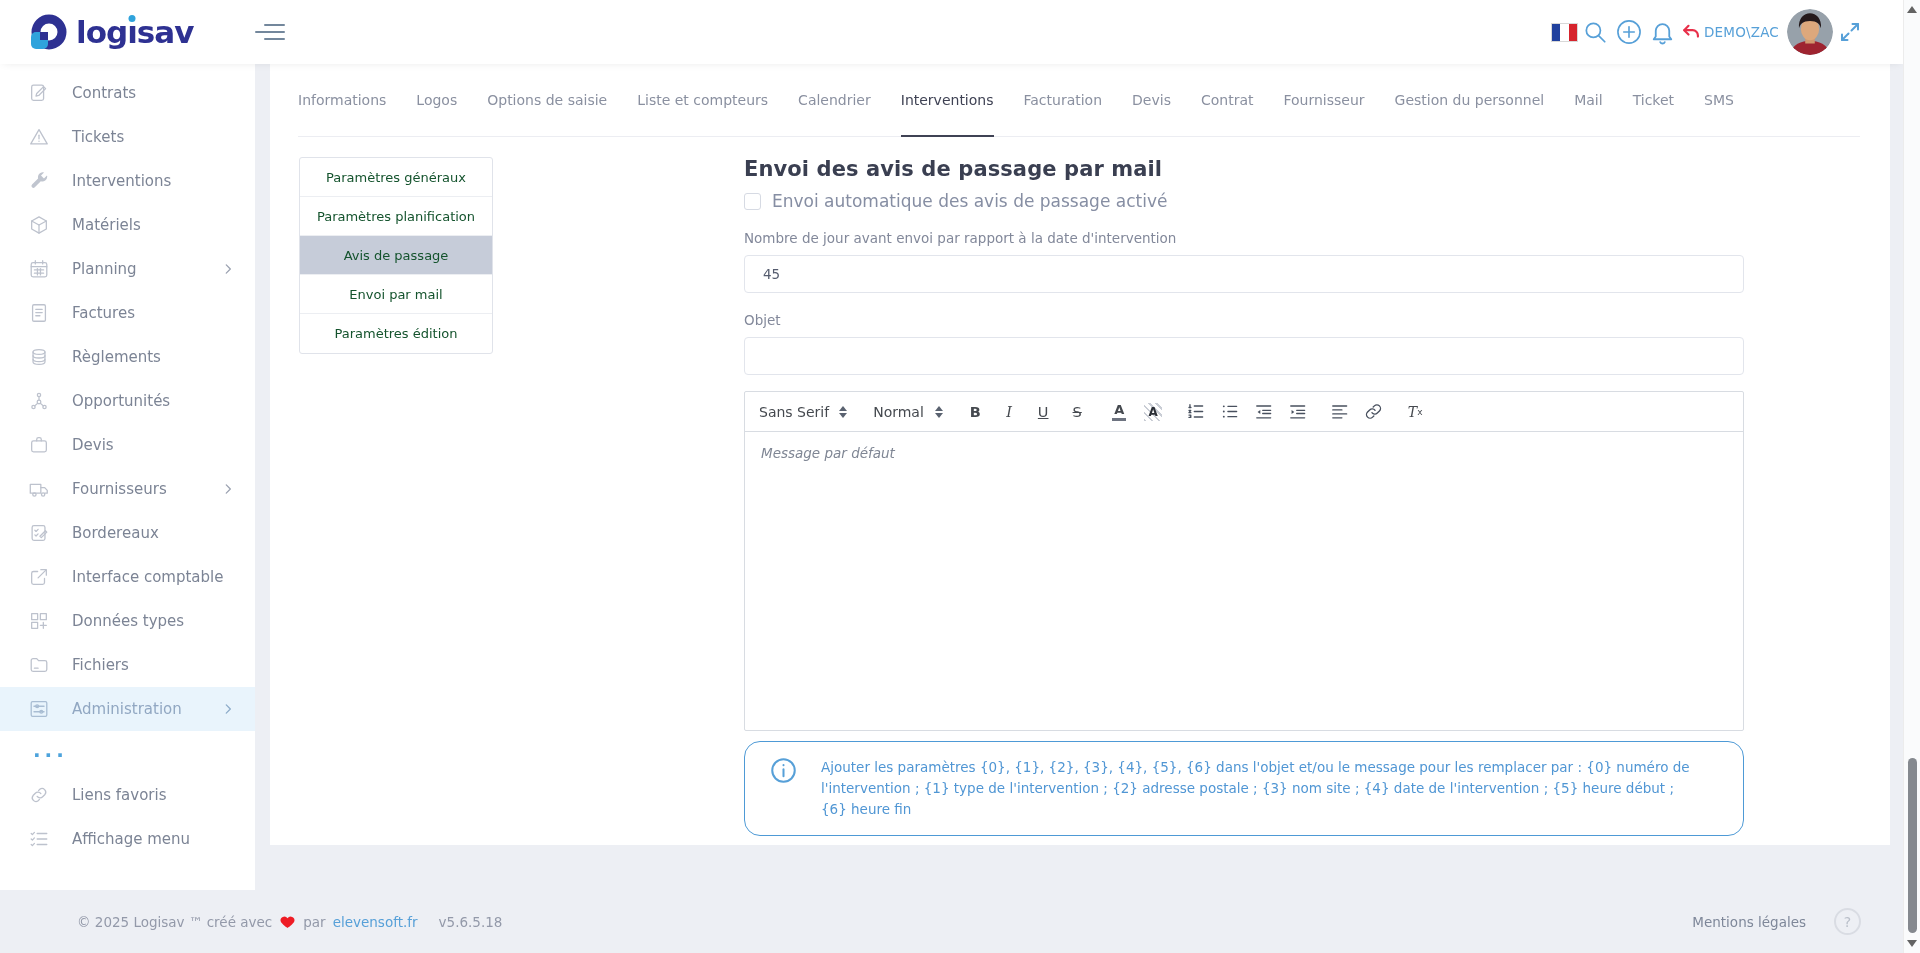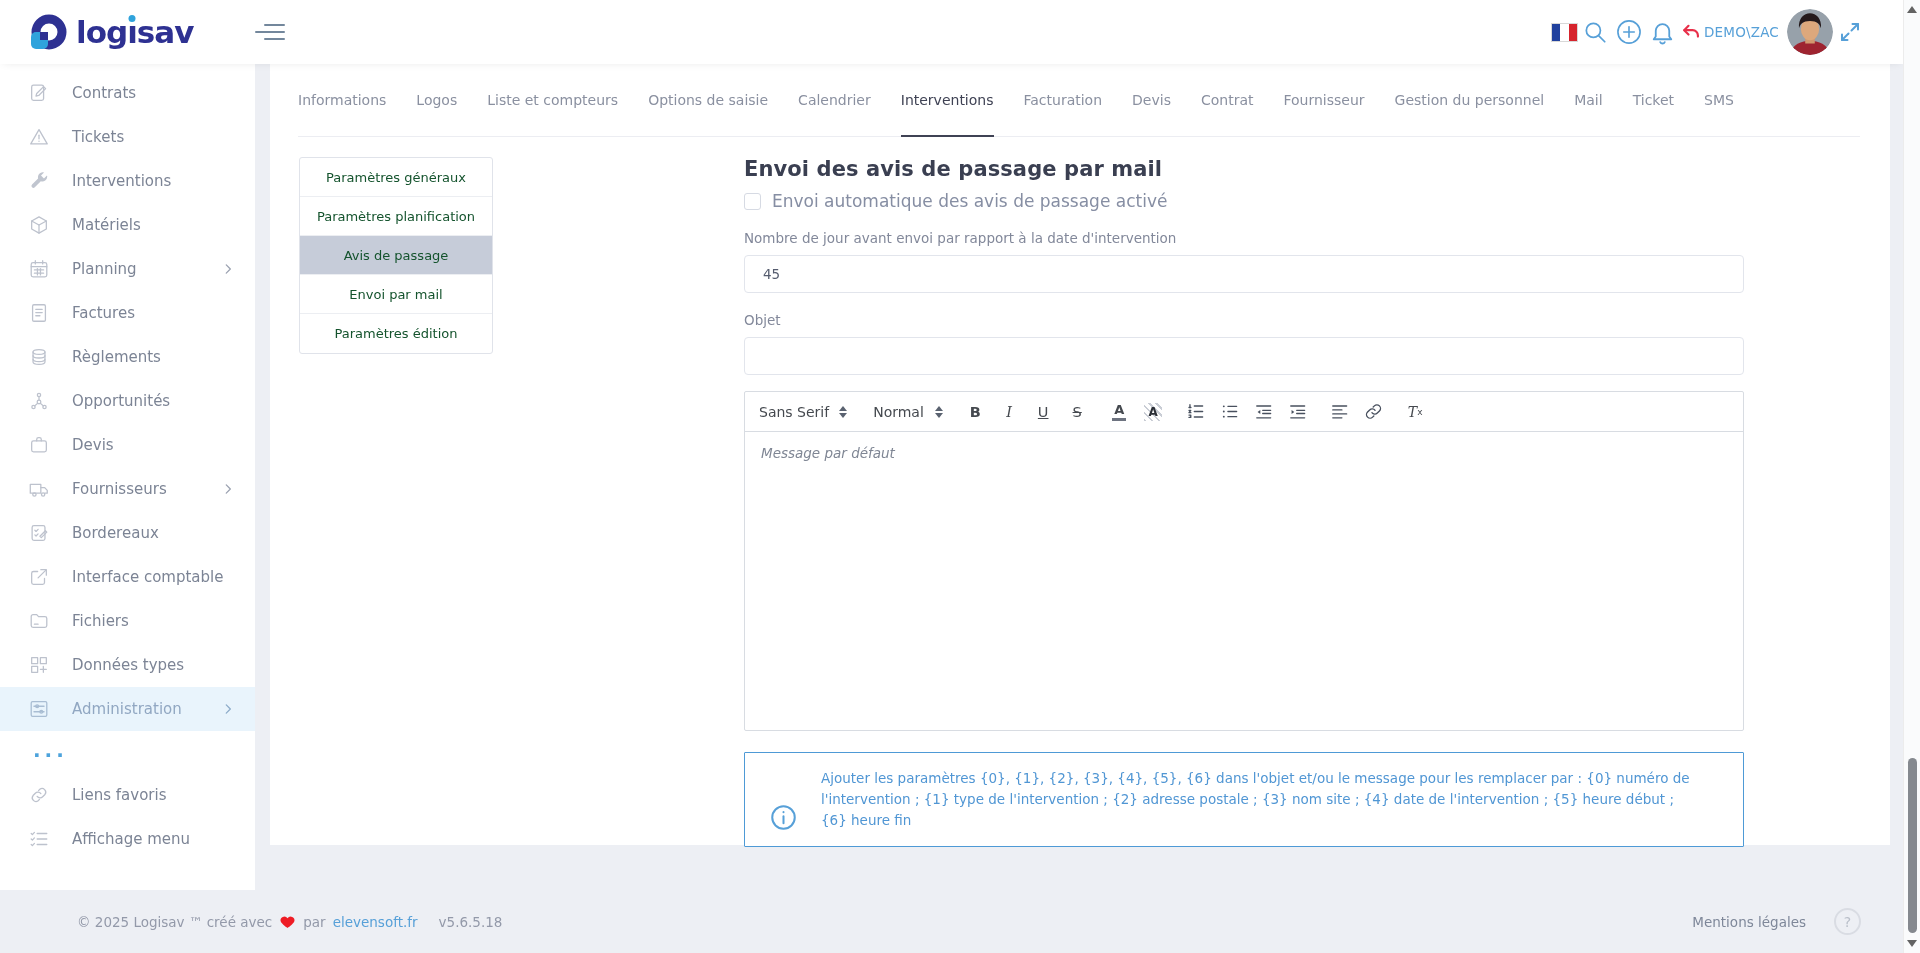--- a/index.html
+++ b/index.html
@@ -92,21 +92,21 @@
   .g-colorA b { font-weight:bold; }
   .color-bar { width:14px; height:3px; background:#6d7380; margin-top:2px; }
   .g-bg { width:18px; height:18px; background:repeating-linear-gradient(45deg,#c9cdd5 0 2px,transparent 2px 5px); display:flex; align-items:center; justify-content:center; font-weight:bold; font-size:12px; color:#2b2f36; }
   .g-clean { font-style:italic; font-family:"DejaVu Serif", serif; font-size:14px; }
   .g-clean sub { font-size:9px; font-style:normal; font-family:"DejaVu Sans",sans-serif; }
   .tool-svg { stroke:#48505e; fill:none; stroke-width:1.7; stroke-linecap:round; stroke-linejoin:round; }
   .ql-body { height:298px; padding:13px 16px; }
   .ql-placeholder { font-style:italic; font-size:13.5px; color:#7f8694; }
 
   
-  .info-box { margin-top:21px; border:1px solid #4e9ad6; border-radius:1px; display:flex; align-items:flex-end; padding:15px 44px 15px 0; background:#fff; }
+  .info-box { margin-top:10px; border:1px solid #4e9ad6; border-radius:16px; display:flex; align-items:flex-start; padding:15px 44px 15px 0; background:#fff; }
   .info-icon-wrap { width:76px; flex:none; display:flex; justify-content:center; }
   .info-text { font-size:13.5px; color:#5096d4; line-height:1.55; }
 
   
   #footer { position:absolute; left:0; top:890px; width:1903px; height:63px; display:flex; align-items:center; font-size:13.5px; color:#9399a9; }
   .foot-left { display:flex; align-items:center; margin-left:77px; gap:7px; }
   .foot-link { color:#57a0d8; cursor:pointer; }
   .foot-version { margin-left:14px; }
   .foot-right { margin-left:auto; display:flex; align-items:center; margin-right:42px; gap:28px; }
   .legal { color:#7e8799; cursor:pointer; }
@@ -332,37 +332,37 @@
           <path d="M18 13.5V18a2 2 0 0 1-2 2H6a2 2 0 0 1-2-2V8a2 2 0 0 1 2-2h4.5"></path>
           <path d="M14 4h6v6"></path>
           <line x1="11" y1="13" x2="19.5" y2="4.5"></line>
         </svg>
     </span>
     <span class="s-label">Interface comptable</span>
   </div>
   <div class="side-item">
     <span class="s-icon">
       <svg class="sicon" width="22" height="22" viewBox="0 0 24 24">
-          <path d="M3.5 7a2 2 0 0 1 2-2h4l2 2.2h7a2 2 0 0 1 2 2V17a2 2 0 0 1-2 2h-13a2 2 0 0 1-2-2z"></path>
-          <line x1="7" y1="15.5" x2="11" y2="15.5"></line>
-        </svg>
-    </span>
-    <span class="s-label">Fichiers</span>
-  </div>
-  <div class="side-item">
-    <span class="s-icon">
-      <svg class="sicon" width="22" height="22" viewBox="0 0 24 24">
           <rect x="4" y="4" width="6.5" height="6.5"></rect>
           <rect x="13.5" y="4" width="6.5" height="6.5"></rect>
           <rect x="4" y="13.5" width="6.5" height="6.5"></rect>
           <line x1="16.75" y1="13.5" x2="16.75" y2="20"></line>
           <line x1="13.5" y1="16.75" x2="20" y2="16.75"></line>
         </svg>
     </span>
     <span class="s-label">Données types</span>
+  </div>
+  <div class="side-item">
+    <span class="s-icon">
+      <svg class="sicon" width="22" height="22" viewBox="0 0 24 24">
+          <path d="M3.5 7a2 2 0 0 1 2-2h4l2 2.2h7a2 2 0 0 1 2 2V17a2 2 0 0 1-2 2h-13a2 2 0 0 1-2-2z"></path>
+          <line x1="7" y1="15.5" x2="11" y2="15.5"></line>
+        </svg>
+    </span>
+    <span class="s-label">Fichiers</span>
   </div>
   <div class="side-item active">
     <span class="s-icon">
       <svg class="sicon" width="22" height="22" viewBox="0 0 24 24">
           <rect x="3.5" y="4" width="17" height="16" rx="1.5"></rect>
           <line x1="6.5" y1="9" x2="17.5" y2="9"></line>
           <circle cx="10" cy="9" r="1.6"></circle>
           <line x1="6.5" y1="15" x2="17.5" y2="15"></line>
           <circle cx="14.5" cy="15" r="1.6"></circle>
         </svg>
@@ -396,22 +396,22 @@
         </svg>
     </span>
     <span class="s-label">Affichage menu</span>
   </div>
 </div>
 
 <div id="card">
   <div class="tabs">
     <div class="tab">Informations</div>
     <div class="tab">Logos</div>
+    <div class="tab">Options de saisie</div>
     <div class="tab">Liste et compteurs</div>
-    <div class="tab">Options de saisie</div>
     <div class="tab">Calendrier</div>
     <div class="tab active">Interventions</div>
     <div class="tab">Facturation</div>
     <div class="tab">Devis</div>
     <div class="tab">Contrat</div>
     <div class="tab">Fournisseur</div>
     <div class="tab">Gestion du personnel</div>
     <div class="tab">Mail</div>
     <div class="tab">Ticket</div>
     <div class="tab">SMS</div>

